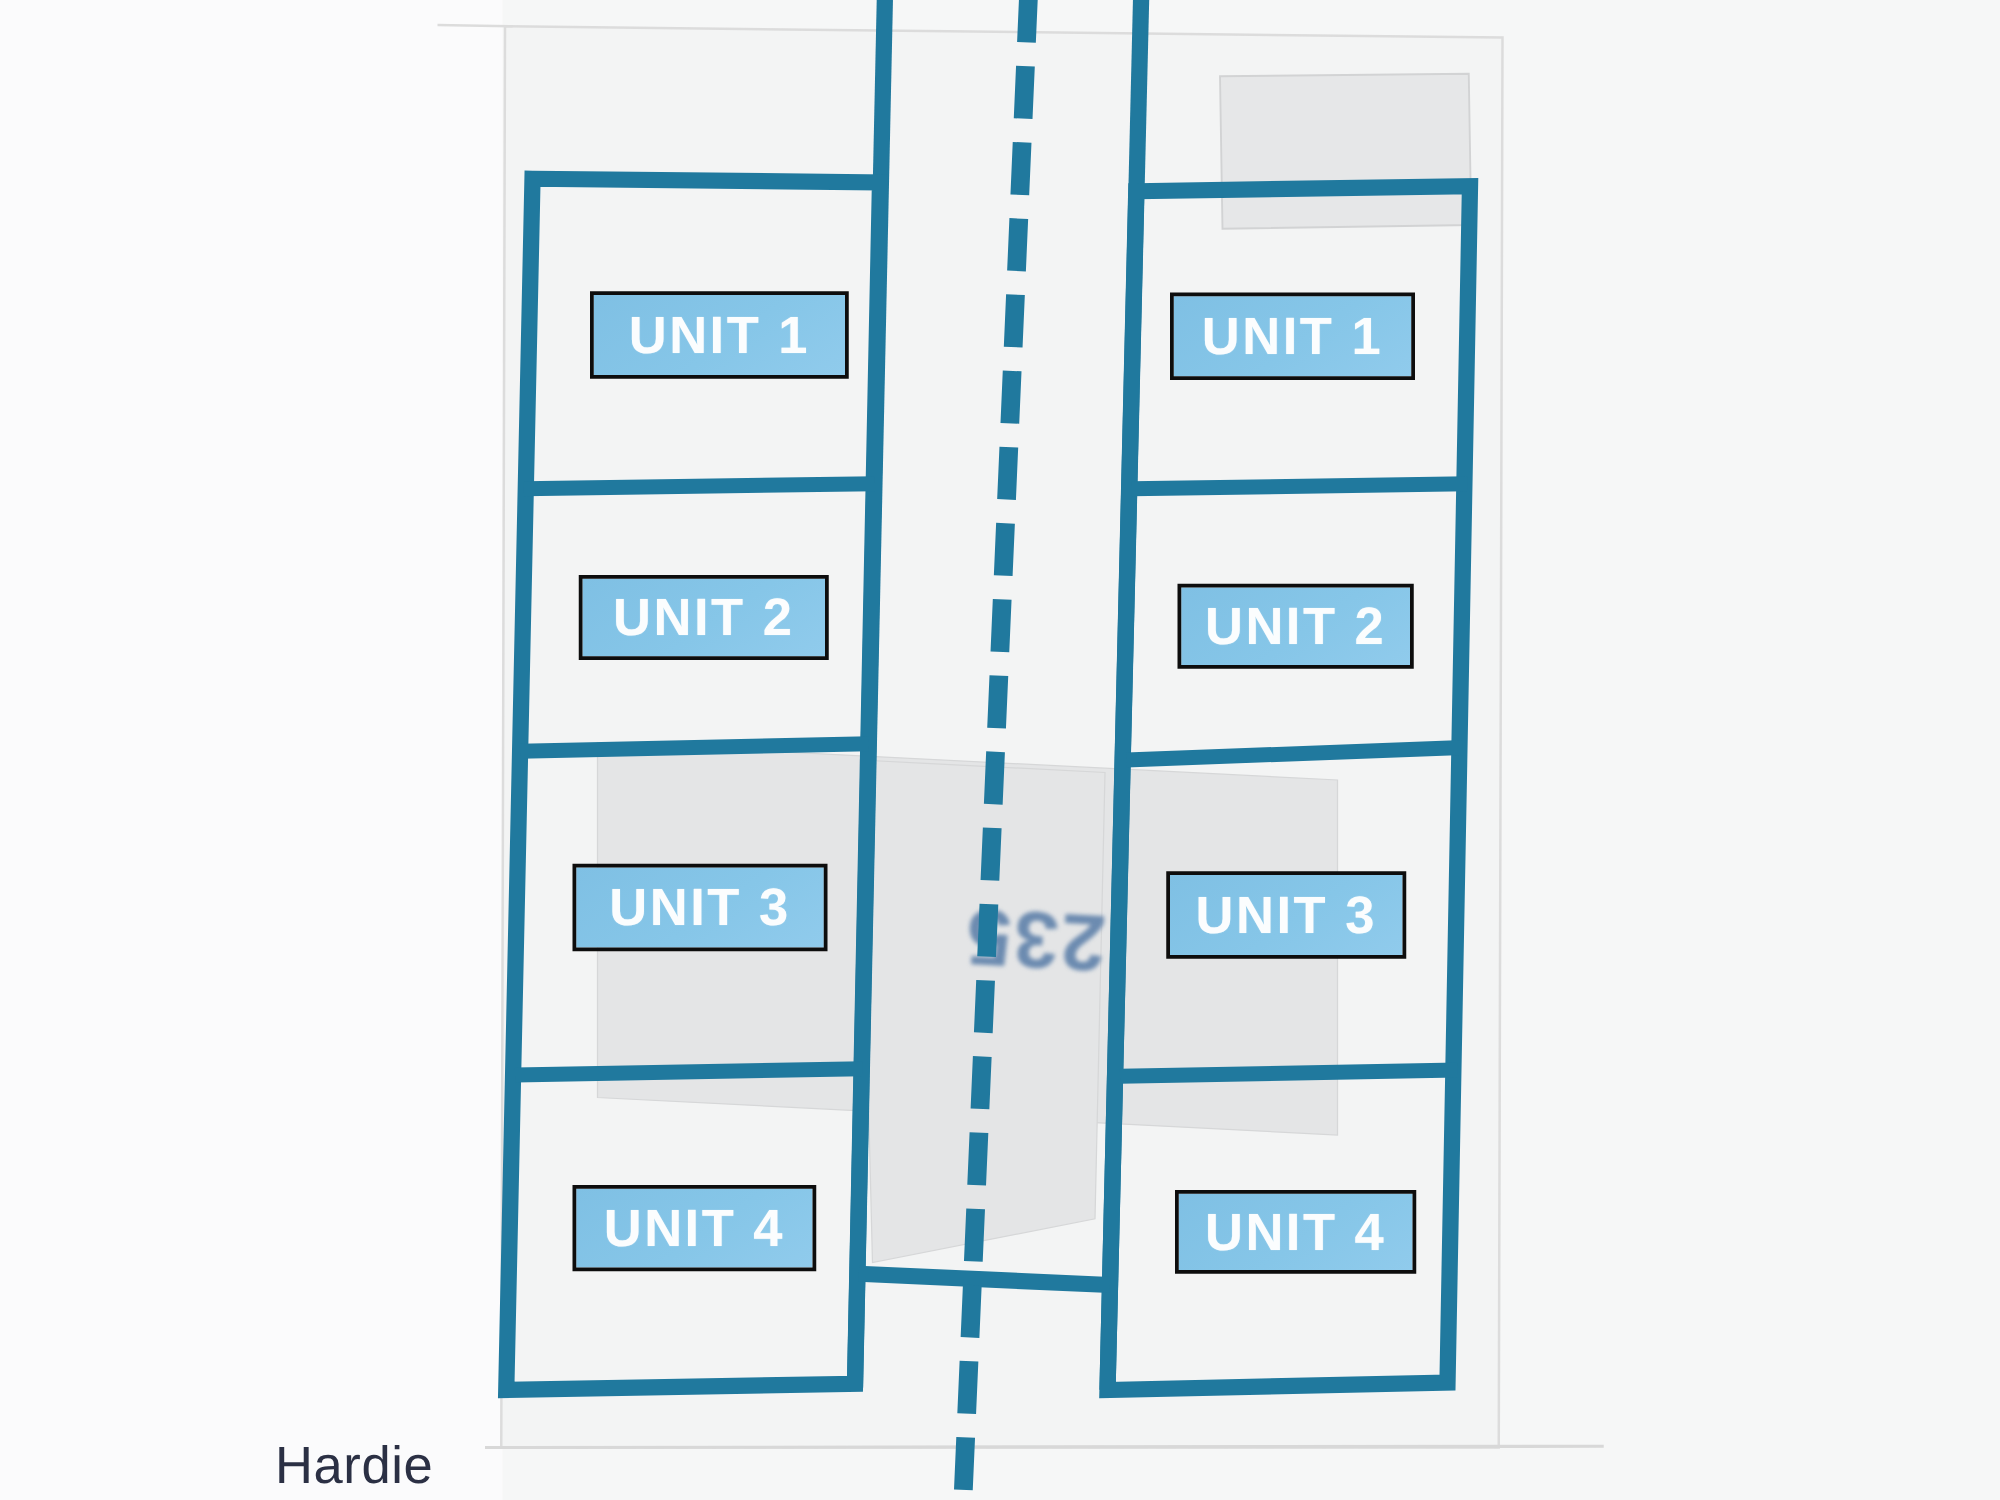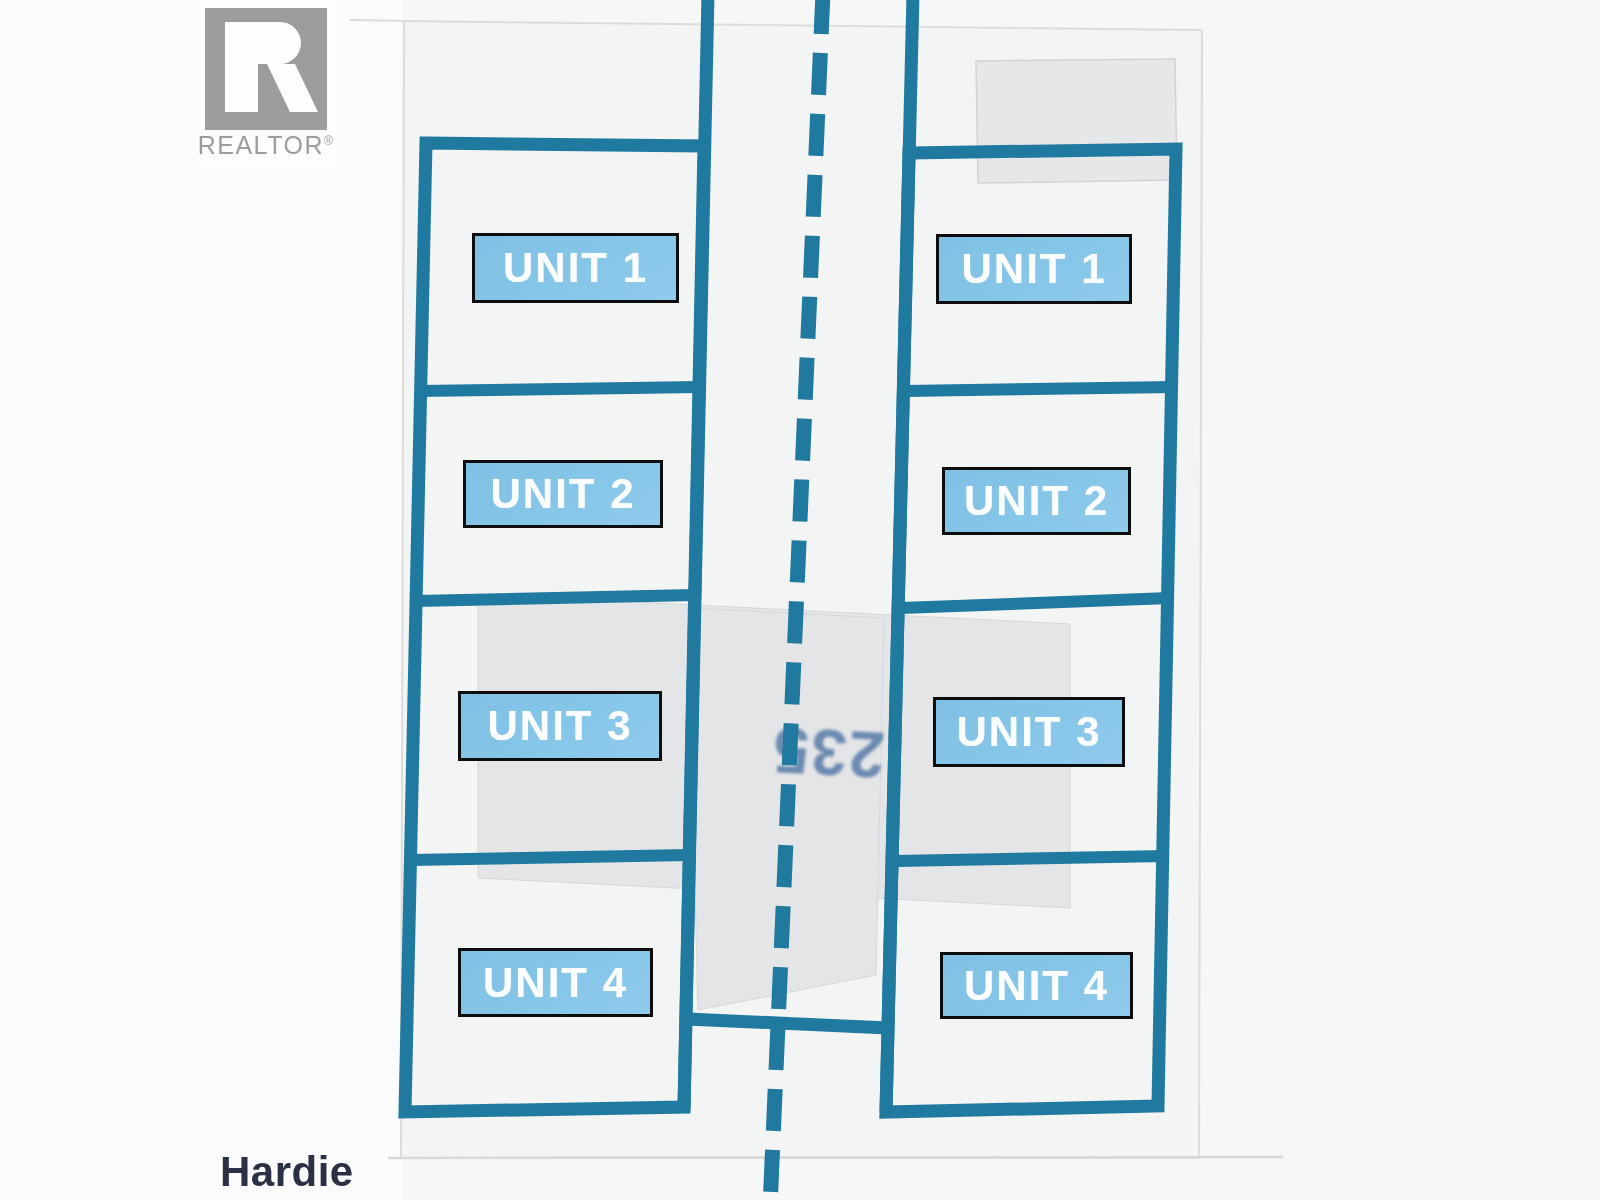--- a/index.html
+++ b/index.html
@@ -19,21 +19,21 @@
         display:flex;align-items:center;justify-content:center;
         font-size:64px;font-weight:bold;color:rgba(91,126,168,.88);
         transform:rotate(183deg);filter:blur(1.8px);letter-spacing:2px;}
   
   #logo-block{left:196px;top:0;width:140px;height:172px;background:#fdfdfd;}
   #logo-box{position:absolute;left:9px;top:8px;width:122px;height:122px;background:#9c9c9c;}
   #logo-wordmark{position:absolute;left:0;top:131px;width:140px;text-align:center;
         color:#9d9d9d;font-size:25px;letter-spacing:1.5px;font-weight:400;}
   #logo-wordmark sup{font-size:12px;}
   
-  #street-label{left:220px;top:1148px;font-size:42px;font-weight:bold;
+  #street-label{left:220px;top:1148px;font-size:42px;font-weight:normal;
         color:#2b3044;letter-spacing:0.5px;}
 </style>
 </head>
 <body>
 
 <div id="canvas">
 
   <div id="left-margin" class="abs"></div>
 
   <svg class="layer abs" width="1600" height="1200" viewBox="0 0 1600 1200">
@@ -65,28 +65,16 @@
   <div class="unit" style="left:472px;top:233px;width:207px;height:70px;">UNIT 1</div>
   <div class="unit" style="left:463px;top:460px;width:200px;height:68px;">UNIT 2</div>
   <div class="unit" style="left:458px;top:691px;width:204px;height:70px;">UNIT 3</div>
   <div class="unit" style="left:458px;top:948px;width:195px;height:69px;">UNIT 4</div>
 
   <div class="unit" style="left:936px;top:234px;width:196px;height:70px;">UNIT 1</div>
   <div class="unit" style="left:942px;top:467px;width:189px;height:68px;">UNIT 2</div>
   <div class="unit" style="left:933px;top:697px;width:192px;height:70px;">UNIT 3</div>
   <div class="unit" style="left:940px;top:952px;width:193px;height:67px;">UNIT 4</div>
 
-  <div id="logo-block" class="abs">
-    <div id="logo-box">
-      <svg width="122" height="122" viewBox="0 0 122 122">
-        <rect x="20" y="14" width="33" height="90" fill="#fdfdfd"></rect>
-        <path d="M53,14 h22 a21,21 0 0 1 0,42 h-22 z" fill="#fdfdfd"></path>
-        <polygon points="62,56 90,56 113,104 85,104" fill="#fdfdfd"></polygon>
-      </svg>
-    </div>
-    <div id="logo-wordmark">
-      <span>REALTOR</span><sup>®</sup>
-    </div>
-  </div>
 
   <div id="street-label" class="abs">Hardie</div>
 
 </div>
 
 </body></html>

